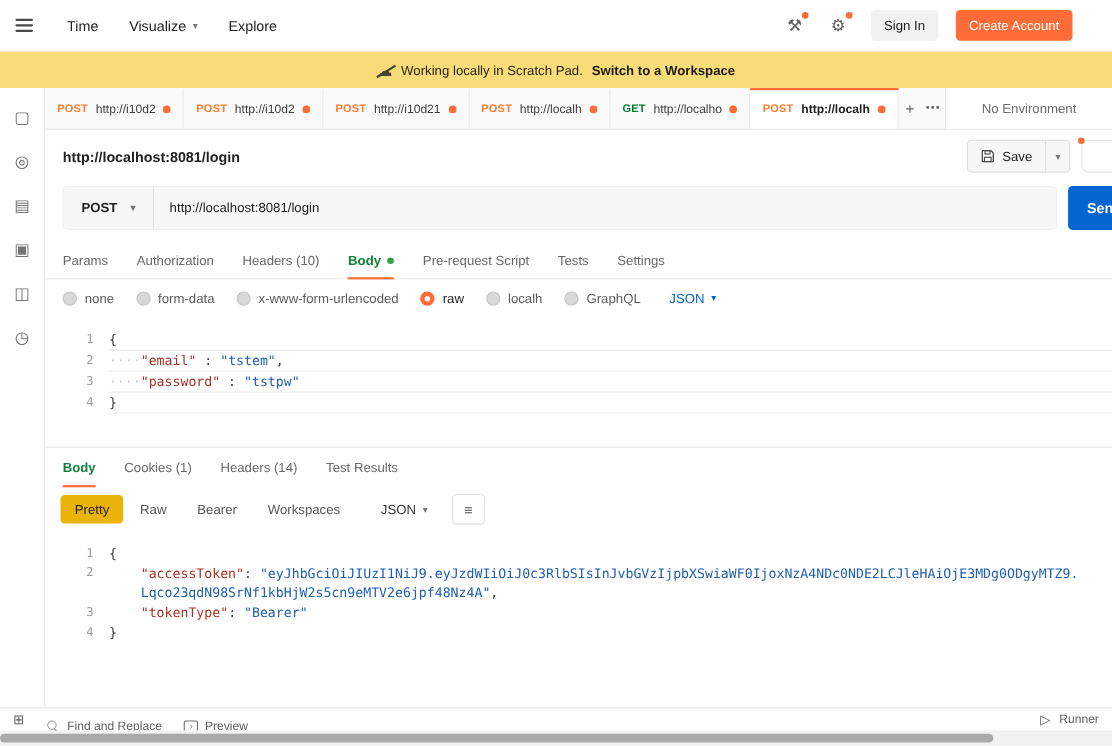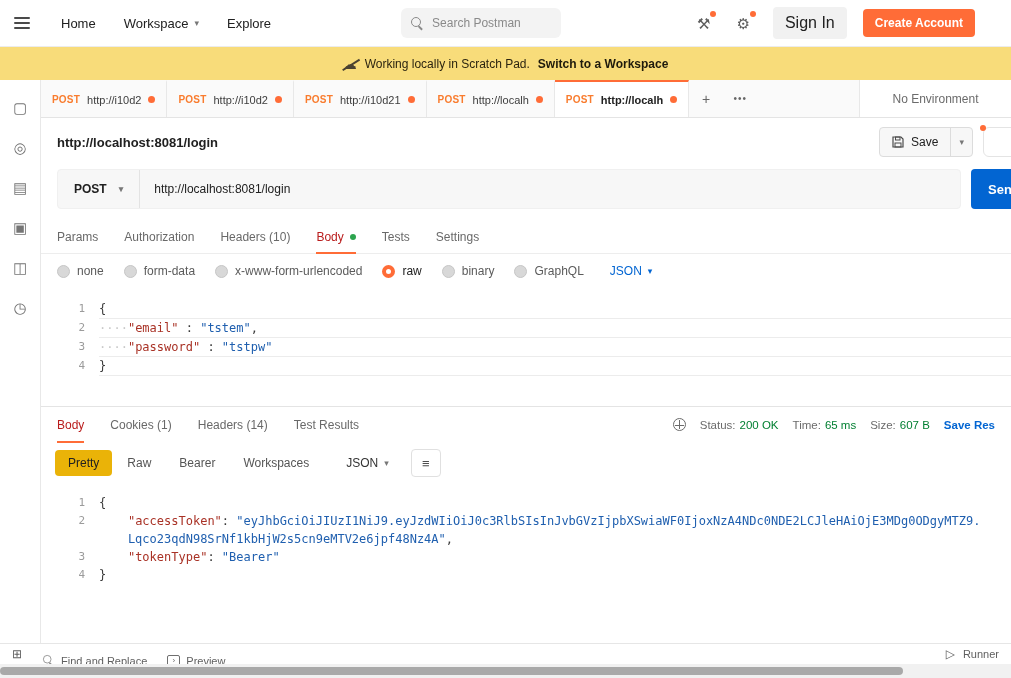--- a/index.html
+++ b/index.html
@@ -17,22 +17,22 @@
   .hspacer { flex:1; }
   .search { width:160px; height:30px; background:#F3F3F3; border-radius:6px; display:flex; align-items:center; gap:8px; padding:0 10px; flex:none; }
   .search input { flex:1; min-width:0; border:0; background:transparent; outline:none; font-family:inherit; font-size:12px; color:#555; }
   .search input::placeholder { color:#8A8A8A; }
   .mag { position:relative; width:13px; height:13px; flex:none; }
   .mag::before { content:""; position:absolute; width:8px; height:8px; border:1.5px solid #8A8A8A; border-radius:50%; left:0; top:0; }
   .mag::after { content:""; position:absolute; width:5px; height:1.5px; background:#8A8A8A; transform:rotate(45deg); left:7px; top:10px; }
   .hdr-icons { display:flex; align-items:center; gap:20px; margin:0 14px; }
   .icon-btn { position:relative; font-size:15px; color:#5E5E5E; line-height:1; padding:3px; }
   .badge { position:absolute; top:-2px; right:-3px; width:6px; height:6px; border-radius:50%; background:#FF6C37; }
-  .signin { background:#F1F1F1; color:#212121; padding:7px 12px; border-radius:4px; font-size:16px; white-space:nowrap; }
-  .create { background:#FF6C37; color:#fff; padding:7px 12px; border-radius:4px; font-size:12px; margin-left:10px; white-space:nowrap;font-weight:bold; }
+  .signin { background:#F1F1F1; color:#212121; padding:7px 12px; border-radius:4px; font-size:12px; white-space:nowrap; }
+  .create { background:#FF6C37; color:#fff; padding:7px 12px; border-radius:4px; font-size:12px; margin-left:10px; white-space:nowrap; }
 
   
   .banner { height:33px; flex:none; background:#F8DC7A; display:flex; align-items:center; justify-content:center; gap:8px; font-size:12px; color:#2B2410; }
   .cloudoff { position:relative; font-size:14px; line-height:1; color:#4A4231; }
   .cloudoff::after { content:""; position:absolute; left:-2px; top:7px; width:20px; height:1.5px; background:#4A4231; transform:rotate(-32deg); }
   .banner b { font-weight:700; color:#1E1A0C; }
 
   
   .workbench { flex:1; min-height:0; display:flex; }
   .rail { width:41px; flex:none; border-right:1px solid #E8E8E8; display:flex; flex-direction:column; align-items:center; padding-top:20px; gap:25px; background:#fff; }
@@ -61,21 +61,21 @@
   
   .url-row { height:54px; flex:none; display:flex; align-items:center; padding:2px 16px 10px; }
   .url-shell { flex:1; min-width:0; display:flex; align-items:stretch; height:40px; background:#F7F7F7; border:1px solid #F0F0F0; border-radius:4px; overflow:hidden; }
   .method { display:flex; align-items:center; gap:12px; padding:0 16px; font-size:12px; font-weight:700; border-right:1px solid #E3E3E3; }
   .url-input { flex:1; min-width:0; border:0; background:transparent; padding:0 14px; font-size:12px; color:#212121; outline:none; font-family:inherit; }
   .send-btn { height:40px; width:66px; flex:none; margin-left:10px; margin-right:-42px; background:#0265D2; color:#fff; font-size:13px; font-weight:700; border:0; border-radius:4px; font-family:inherit; }
 
   
   .rtabs { height:34px; flex:none; display:flex; align-items:center; gap:26px; padding:0 16px; border-bottom:1px solid #EDEDED; font-size:12px; color:#696969; }
   .rtab { position:relative; height:100%; display:flex; align-items:center; gap:6px; white-space:nowrap; }
-  .rtab.active { color:#b91c1c; font-weight:400; }
+  .rtab.active { color:#15803d; font-weight:700; }
   .rtab.active::after { content:""; position:absolute; left:0; right:0; bottom:-1px; height:2px; background:#FF6C37; }
   .gdot { width:6px; height:6px; border-radius:50%; background:#2CA44E; flex:none; }
 
   
   .modes { height:34px; flex:none; display:flex; align-items:center; gap:20px; padding:0 16px; font-size:12px; color:#5B5B5B; }
   .mode { display:flex; align-items:center; gap:7px; white-space:nowrap; }
   .radio { width:13px; height:13px; border-radius:50%; background:#D8D8D8; border:1px solid #C6C6C6; flex:none; }
   .radio.sel { background:#fff; border:4px solid #FF6C37; }
   .lang { display:flex; align-items:center; gap:6px; color:#0265D2; margin-left:6px; }
   .lang .caret { color:#0265D2; }
@@ -127,34 +127,30 @@
 
 <div class="page" data-interactable="false">
 
   <div class="hdr" data-interactable="false">
     <span class="menu-ico" data-interactable="true">
         <i></i>
         <i></i>
         <i></i>
       </span>
     <span class="nav-item" data-interactable="true">
-        <span data-interactable="false">Home</span>
+        <span data-interactable="false">Time</span>
       </span>
     <span class="nav-item" data-interactable="true">
-        <span data-interactable="false">Workspace</span>
+        <span data-interactable="false">Visualize</span>
         <span class="caret" data-interactable="false">▾</span>
       </span>
     <span class="nav-item" data-interactable="true">
         <span data-interactable="false">Explore</span>
       </span>
     <span class="hspacer" data-interactable="false"></span>
-    <div class="search" data-interactable="true">
-      <span class="mag" data-interactable="false"></span>
-      <input data-interactable="true" placeholder="Search Postman" style="">
-    </div>
     <span class="hspacer" data-interactable="false"></span>
     <div class="hdr-icons" data-interactable="false">
       <span class="icon-btn" data-interactable="true"><span data-interactable="false">⚒</span><span class="badge" data-interactable="false"></span></span>
       <span class="icon-btn" data-interactable="true"><span data-interactable="false">⚙</span><span class="badge" data-interactable="false"></span></span>
     </div>
     <button class="signin" data-interactable="true" style="border:0;font-family:inherit;">Sign In</button>
     <button class="create" data-interactable="true" style="border:0;font-family:inherit;">Create Account</button>
   </div>
 
   <div class="banner" data-interactable="false">
@@ -188,20 +184,25 @@
           <span class="udot" data-interactable="false"></span>
         </div>
         <div class="tab" data-interactable="true">
           <span class="m m-post" data-interactable="false">POST</span>
           <span data-interactable="false">http://i10d21</span>
           <span class="udot" data-interactable="false"></span>
         </div>
         <div class="tab" data-interactable="true">
           <span class="m m-post" data-interactable="false">POST</span>
           <span data-interactable="false">http://localh</span>
+          <span class="udot" data-interactable="false"></span>
+        </div>
+        <div class="tab" data-interactable="true">
+          <span class="m m-get" data-interactable="false">GET</span>
+          <span data-interactable="false">http://localho</span>
           <span class="udot" data-interactable="false"></span>
         </div>
         <div class="tab active" data-interactable="true">
           <span class="m m-post" data-interactable="false">POST</span>
           <span data-interactable="false">http://localh</span>
           <span class="udot" data-interactable="false"></span>
         </div>
         <span class="tab-btn" data-interactable="true">+</span>
         <span class="tab-btn" data-interactable="true" style="font-size:10px;letter-spacing:1px;">•••</span>
         <div class="envsel" data-interactable="true">
@@ -248,20 +249,23 @@
             <span data-interactable="false">Authorization</span>
           </span>
         <span class="rtab" data-interactable="true">
             <span data-interactable="false">Headers (10)</span>
           </span>
         <span class="rtab active" data-interactable="true">
             <span data-interactable="false">Body</span>
             <span class="gdot" data-interactable="false"></span>
           </span>
         <span class="rtab" data-interactable="true">
+            <span data-interactable="false">Pre-request Script</span>
+          </span>
+        <span class="rtab" data-interactable="true">
             <span data-interactable="false">Tests</span>
           </span>
         <span class="rtab" data-interactable="true">
             <span data-interactable="false">Settings</span>
           </span>
       </div>
 
       <div class="modes" data-interactable="false">
         <span class="mode" data-interactable="true">
             <span class="radio" data-interactable="false"></span>
@@ -274,21 +278,21 @@
         <span class="mode" data-interactable="true">
             <span class="radio" data-interactable="false"></span>
             <span data-interactable="false">x-www-form-urlencoded</span>
           </span>
         <span class="mode" data-interactable="true" style="color:#212121;">
             <span class="radio sel" data-interactable="false"></span>
             <span data-interactable="false">raw</span>
           </span>
         <span class="mode" data-interactable="true">
             <span class="radio" data-interactable="false"></span>
-            <span data-interactable="false">binary</span>
+            <span data-interactable="false">localh</span>
           </span>
         <span class="mode" data-interactable="true">
             <span class="radio" data-interactable="false"></span>
             <span data-interactable="false">GraphQL</span>
           </span>
         <span class="lang" data-interactable="true">
             <span data-interactable="false">JSON</span>
             <span class="caret" data-interactable="false">▾</span>
           </span>
       </div>
@@ -318,36 +322,20 @@
           </span>
         <span class="rtab" data-interactable="true">
             <span data-interactable="false">Cookies (1)</span>
           </span>
         <span class="rtab" data-interactable="true">
             <span data-interactable="false">Headers (14)</span>
           </span>
         <span class="rtab" data-interactable="true">
             <span data-interactable="false">Test Results</span>
           </span>
-        <span class="right" data-interactable="false">
-          <span class="globe" data-interactable="true"></span>
-          <span class="pair" data-interactable="false">
-              <span data-interactable="false">Status:</span>
-              <span class="sv" data-interactable="false">200 OK</span>
-            </span>
-          <span class="pair" data-interactable="false">
-              <span data-interactable="false">Time:</span>
-              <span class="sv" data-interactable="false">65 ms</span>
-            </span>
-          <span class="pair" data-interactable="false">
-              <span data-interactable="false">Size:</span>
-              <span class="sv" data-interactable="false">607 B</span>
-            </span>
-          <span class="save-res" data-interactable="true">Save Res</span>
-        </span>
       </div>
 
       <div class="resp-toolbar" data-interactable="false">
         <span class="view active" data-interactable="true">Pretty</span>
         <span class="view" data-interactable="true">Raw</span>
         <span class="view" data-interactable="true">Bearer</span>
         <span class="view" data-interactable="true">Workspaces</span>
         <span class="lang2" data-interactable="true">
             <span data-interactable="false">JSON</span>
             <span class="caret" data-interactable="false">▾</span>

